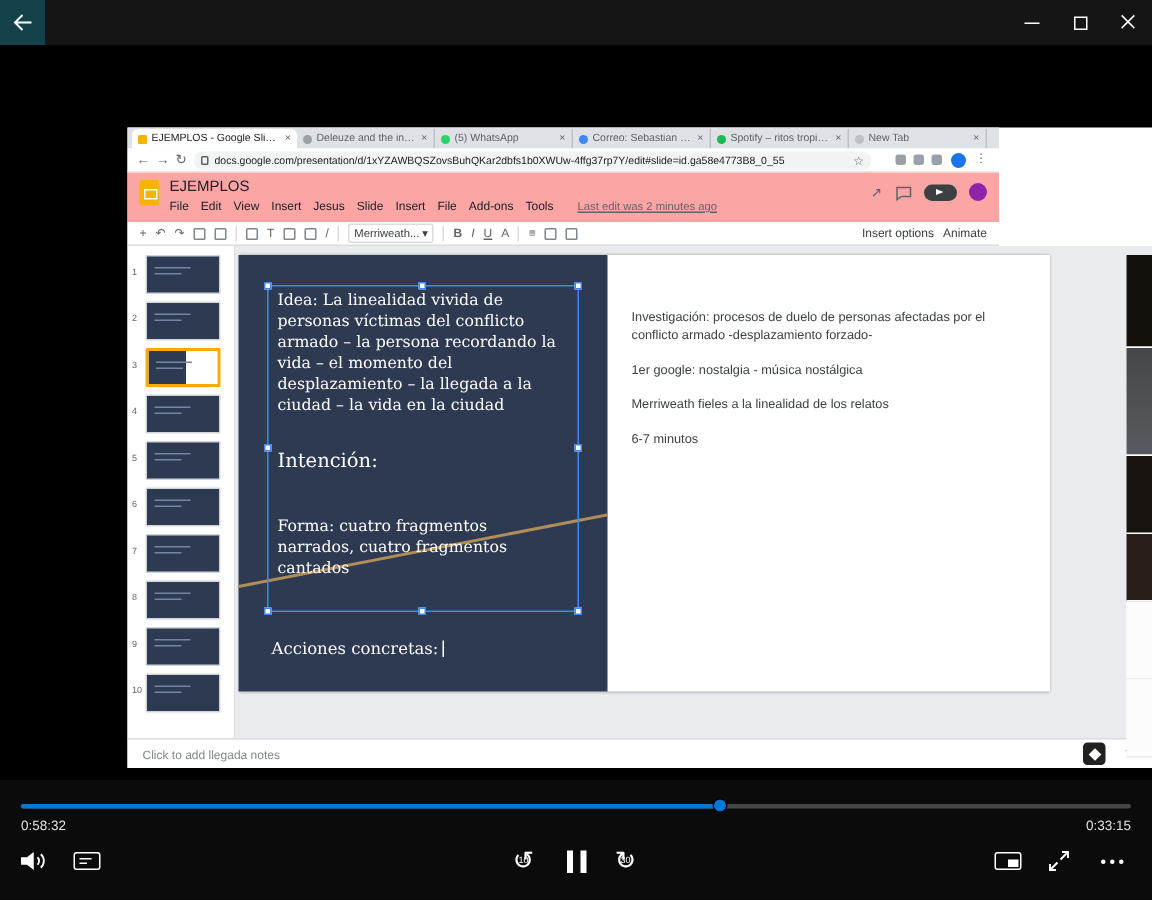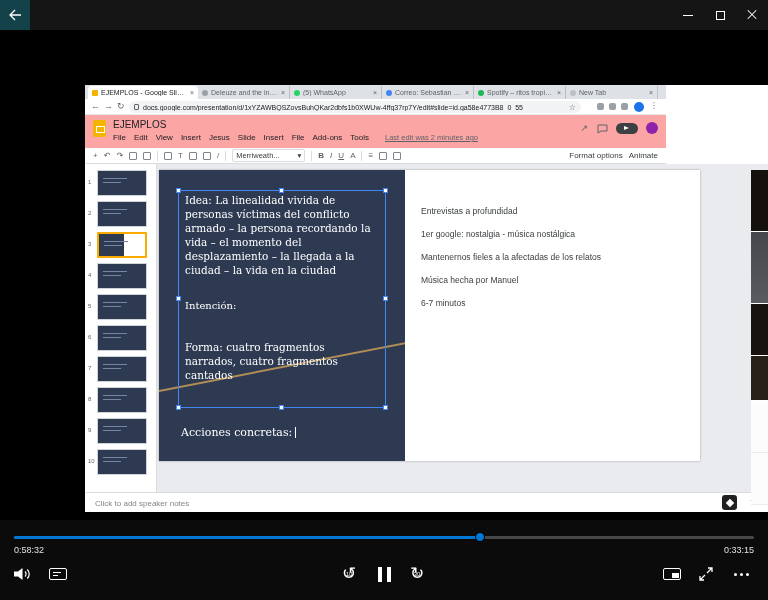--- a/index.html
+++ b/index.html
@@ -49,21 +49,21 @@
   .hicon { position:absolute; top:8px; font-size:9px; color:#5f6368; }
   .present-pill { position:absolute; right:28px; top:8px; width:22px; height:11px; background:#3c4043; border-radius:5.5px; }
   .present-pill::after { content:""; position:absolute; left:8px; top:3px; border-left:5px solid #fff; border-top:2.5px solid transparent; border-bottom:2.5px solid transparent; }
   .avatar-p { position:absolute; right:8px; top:7px; width:12px; height:12px; border-radius:50%; background:#8e24aa; }
 
   
   .sltoolbar { position:absolute; left:0; top:63px; width:581px; height:16px; background:#fff; border-bottom:1px solid #dadce0; display:flex; align-items:center; gap:6px; padding:0 8px; font-size:8px; color:#444; }
   .tico { font-size:8px; color:#5f6368; line-height:1; }
   .tsq { width:8px; height:8px; border:1px solid #80868b; border-radius:1px; }
   .tsep { width:1px; height:10px; background:#dadce0; }
-  .fontsel { display:flex; align-items:flex-start; gap:18px; border:1px solid #dadce0; border-radius:2px; padding:1px 3px; font-size:7.5px; color:#3c4043; }
+  .fontsel { display:flex; align-items:flex-start; gap:2px; border:1px solid #dadce0; border-radius:2px; padding:1px 3px; font-size:7.5px; color:#3c4043; }
   .fmtopt { margin-left:auto; font-size:8px; color:#3c4043; }
   .animate { font-size:8px; color:#3c4043; }
 
   
   .filmstrip { position:absolute; left:0; top:79px; width:72px; height:328px; background:#fff; border-right:1px solid #dadce0; padding-top:6px; }
   .fitem { display:flex; margin:0 0 5px 3px; height:26px; }
   .fnum { width:9px; font-size:6px; color:#5f6368; padding-top:9px; }
   .fthumb { position:relative; width:50px; height:26px; background:#2d3a52; border:1px solid #cfd4d9; border-radius:1px; }
   .fthumb i { position:absolute; background:#7585a3; height:1px; }
   .fthumb .l1 { left:5px; top:7px; width:24px; }
@@ -71,21 +71,21 @@
   .fitem.sel .fthumb { border:2px solid #f9ab00; background:linear-gradient(90deg,#2d3a52 55%,#ffffff 55%); }
 
   
   .canvas { position:absolute; left:72px; top:79px; width:611px; height:328px; background:#e9ebee; }
   .slide { position:absolute; left:2px; top:6px; width:541px; height:291px; background:#fff; box-shadow:0 0 2px rgba(0,0,0,.35); }
   .slide-navy { position:absolute; left:0; top:0; width:246px; height:291px; background:#2d3a52; overflow:hidden; }
   .gold-line { position:absolute; left:0px; top:220px; width:252px; height:2px; background:#b08d57; transform:rotate(-11deg); transform-origin:left center; }
   .textbox { position:absolute; left:19px; top:20px; width:208px; height:218px; border:1px solid #4285f4; padding:3px 6px; }
   .slide-serif { font-family:"DejaVu Serif","Liberation Serif",serif; color:#fff; }
   .idea { font-size:10.5px; line-height:1.33; margin-bottom:22px; }
-  .intencion { font-size:10px; margin-bottom:30px; }
+  .intencion { font-size:13px; margin-bottom:30px; }
   .forma { font-size:10.5px; line-height:1.33; }
   .h { position:absolute; width:5px; height:5px; background:#fff; border:1px solid #4285f4; }
   .h.tl{left:-3px;top:-3px} .h.tm{left:50%;margin-left:-3px;top:-3px} .h.tr{right:-3px;top:-3px}
   .h.ml{left:-3px;top:50%;margin-top:-3px} .h.mr{right:-3px;top:50%;margin-top:-3px}
   .h.bl{left:-3px;bottom:-3px} .h.bm{left:50%;margin-left:-3px;bottom:-3px} .h.br{right:-3px;bottom:-3px}
   .acciones { position:absolute; left:22px; top:256px; font-size:11px; }
   .caret { display:inline-block; width:1px; height:11px; background:#fff; margin-left:3px; vertical-align:-2px; }
   .notes-col { position:absolute; left:262px; top:36px; width:242px; }
   .npar { font-size:8.5px; color:#3c4043; line-height:1.4; margin-bottom:11px; }
 
@@ -246,21 +246,21 @@
       </span>
       <span class="tsep"></span>
       <span class="tico" style="font-weight:bold">B</span>
       <span class="tico" style="font-style:italic">I</span>
       <span class="tico" style="text-decoration:underline">U</span>
       <span class="tico">A</span>
       <span class="tsep"></span>
       <span class="tico">≡</span>
       <span class="tsq"></span>
       <span class="tsq"></span>
-      <span class="fmtopt">Format options</span>
+      <span class="fmtopt">Insert options</span>
       <span class="animate">Animate</span>
     </div>
 
     <div class="filmstrip">
       <div class="fitem">
           <span class="fnum">1</span>
           <div class="fthumb">
             <i class="l1"></i>
             <i class="l2"></i>
           </div>
@@ -343,31 +343,30 @@
           <span class="h mr"></span>
           <span class="h bl"></span>
           <span class="h bm"></span>
           <span class="h br"></span>
           <div class="slide-serif idea">Idea: La linealidad vivida de personas víctimas del conflicto armado – la persona recordando la vida – el momento del desplazamiento – la llegada a la ciudad – la vida en la ciudad</div>
           <div class="slide-serif intencion">Intención:</div>
           <div class="slide-serif forma">Forma: cuatro fragmentos narrados, cuatro fragmentos cantados</div>
         </div>
         <div class="slide-serif acciones"><span>Acciones concretas:</span><span class="caret"></span></div>
         <div class="notes-col">
-          <div class="npar">Entrevistas a profundidad</div>
+          <div class="npar">Investigación: procesos de duelo de personas afectadas por el conflicto armado -desplazamiento forzado-</div>
           <div class="npar">1er google: nostalgia - música nostálgica</div>
-          <div class="npar">Mantenernos fieles a la afectadas de los relatos</div>
-          <div class="npar">Música hecha por Manuel</div>
+          <div class="npar">Merriweath fieles a la linealidad de los relatos</div>
           <div class="npar">6-7 minutos</div>
         </div>
       </div>
     </div>
 
     <div class="notesbar">
-      <span class="notesph">Click to add speaker notes</span>
+      <span class="notesph">Click to add llegada notes</span>
       <div class="explore-btn"></div>
       <div class="scroll-chev"></div>
     </div>
 
     <div class="participants">
       <div class="ptile v1">
         <svg viewBox="0 0 100 60" height="56">
           <circle cx="44" cy="22" r="13" fill="#8d6b52"></circle>
             <path d="M16 60 Q16 40 44 40 Q72 40 72 60 Z" fill="#1d1713"></path>
         </svg>

